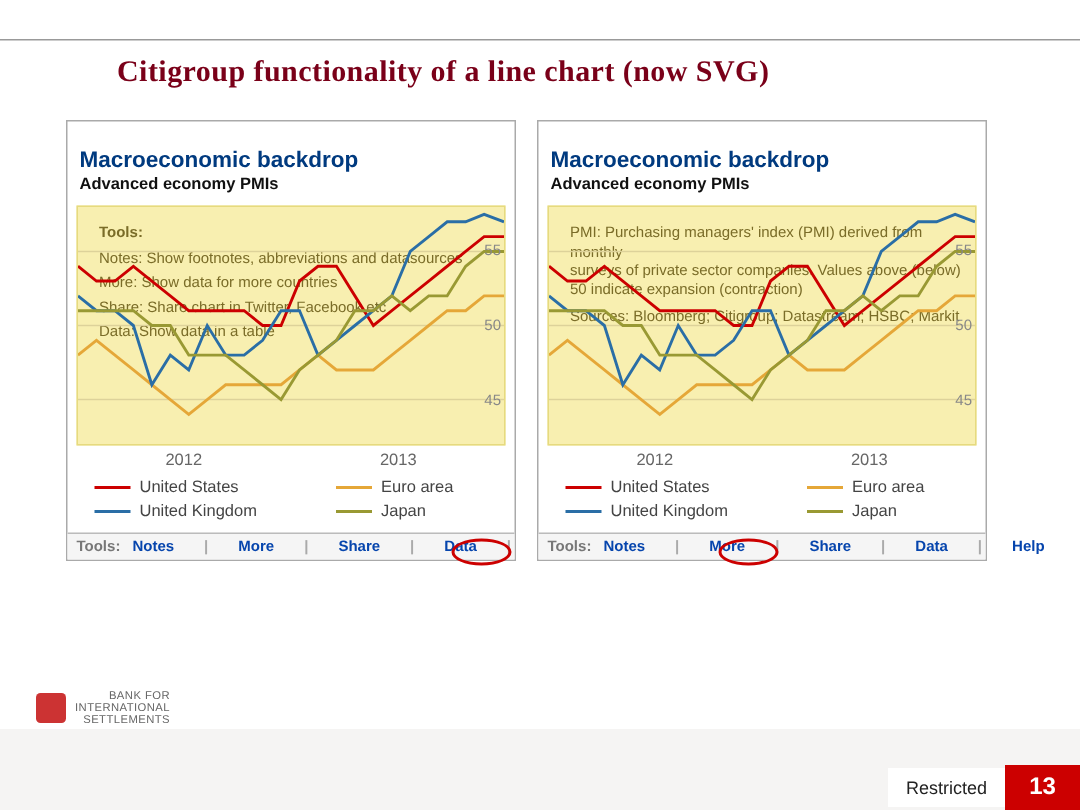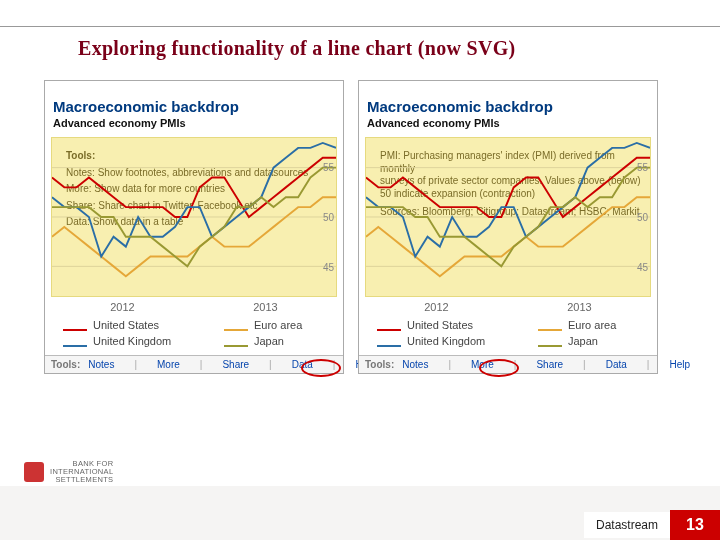--- a/index.html
+++ b/index.html
@@ -11,41 +11,41 @@
   .panel-header { padding: 5px 8px 2px 8px; margin-top: 12px; }
   .panel-title { color: #003a7f; font-weight: bold; font-size: 15px; }
   .panel-sub { color: #111; font-weight: bold; font-size: 11px; margin-top: 2px; }
   .chart-body { position: relative; margin: 6px 6px 2px 6px; background: #f8efb0; height: 160px; border: 1px solid #e6da7f; }
   .chart-svg { position: absolute; left: 0; top: 0; width: 100%; height: 100%; }
   .ytick { position: absolute; right: 2px; font-size: 10px; color: #888; text-align: right; }
   .tooltip-box { position: absolute; left: 6px; top: 6px; padding: 6px 8px; font-size: 10px; line-height: 1.25; color: #7a6c28; }
   .hint-box { position: absolute; left: 6px; top: 6px; padding: 6px 8px; font-size: 10px; line-height: 1.25; color: #7a6c28; }
   .x-axis { display: flex; justify-content: space-around; font-size: 11px; color: #666; margin: 2px 6px 4px 6px; }
   .legend { display: grid; grid-template-columns: auto auto; row-gap: 4px; column-gap: 22px; padding: 2px 10px 8px 18px; font-size: 11px; color: #444; }
-  .legend-item { display: flex; align-items: flex-end; gap: 6px; }
+  .legend-item { display: flex; align-items: center; gap: 6px; }
   .swatch { width: 24px; height: 0; border-top: 2.5px solid; }
   .toolbar { display: flex; align-items: center; border-top: 1px solid #bbb; background: #f5f5f5; font-size: 10px; padding: 3px 6px; gap: 8px; color: #555; position: relative; }
   .tools-label { font-weight: bold; color: #777; }
-  .tool-links { display: flex; gap: 20px; margin-left: auto; }
+  .tool-links { display: flex; gap: 20px; margin-left: auto; font-weight: bold; }
   .tool-links span.sep { color: #aaa; }
   .tool-link { color: #0645ad; cursor: pointer; }
   .circ { position: absolute; border: 2.5px solid #c00; border-radius: 50%; width: 40px; height: 18px; pointer-events: none; }
   .footer { position: absolute; bottom: 0; left: 0; right: 0; }
   .footer-bg { position: absolute; bottom: 0; left: 0; right: 0; height: 54px; background: #e9e7e5; opacity: .45; }
   .logo { position: absolute; left: 24px; bottom: 56px; display: flex; align-items: center; gap: 6px; font-size: 7.5px; line-height: 1.05; color: #666; letter-spacing: .3px; text-align: right; }
   .logo-mk { width: 20px; height: 20px; background: #c33; border-radius: 3px; }
   .footer-bar { position: absolute; bottom: 0; right: 0; display: flex; align-items: center; }
   .restricted { font-size: 12px; color: #222; background: #fff; padding: 6px 12px; }
   .pagenum { background: #c00; color: #fff; font-weight: bold; width: 50px; text-align: center; padding: 6px 0; }
 </style>
 </head>
 <body>
 
 <div class="hr-top"></div>
-<div class="title">Exploring functionality of a line chart (now SVG)</div>
+<div class="title">Citigroup functionality of a line chart (now SVG)</div>
 
 <div class="panels">
 
   <div class="panel">
     <div class="panel-header">
       <div class="panel-title">Macroeconomic backdrop</div>
       <div class="panel-sub">Advanced economy PMIs</div>
     </div>
     <div class="chart-body">
       <div class="tooltip-box">
@@ -180,16 +180,16 @@
 
 <div class="footer">
   <div class="footer-bg"></div>
   <div class="logo">
     <div class="logo-mk"></div>
     <div style="white-space:pre;">BANK FOR
 INTERNATIONAL
 SETTLEMENTS</div>
   </div>
   <div class="footer-bar">
-    <div class="restricted">Datastream</div>
+    <div class="restricted">Restricted</div>
     <div class="pagenum">13</div>
   </div>
 </div>
 
 </body></html>

